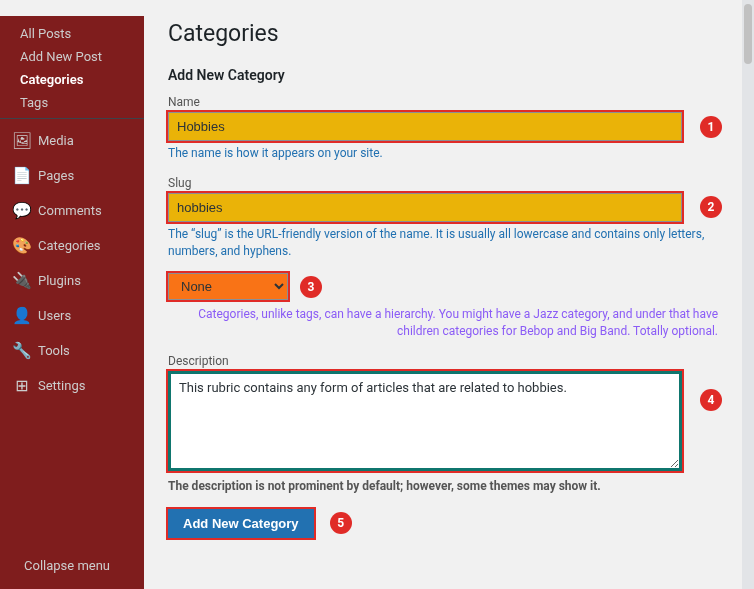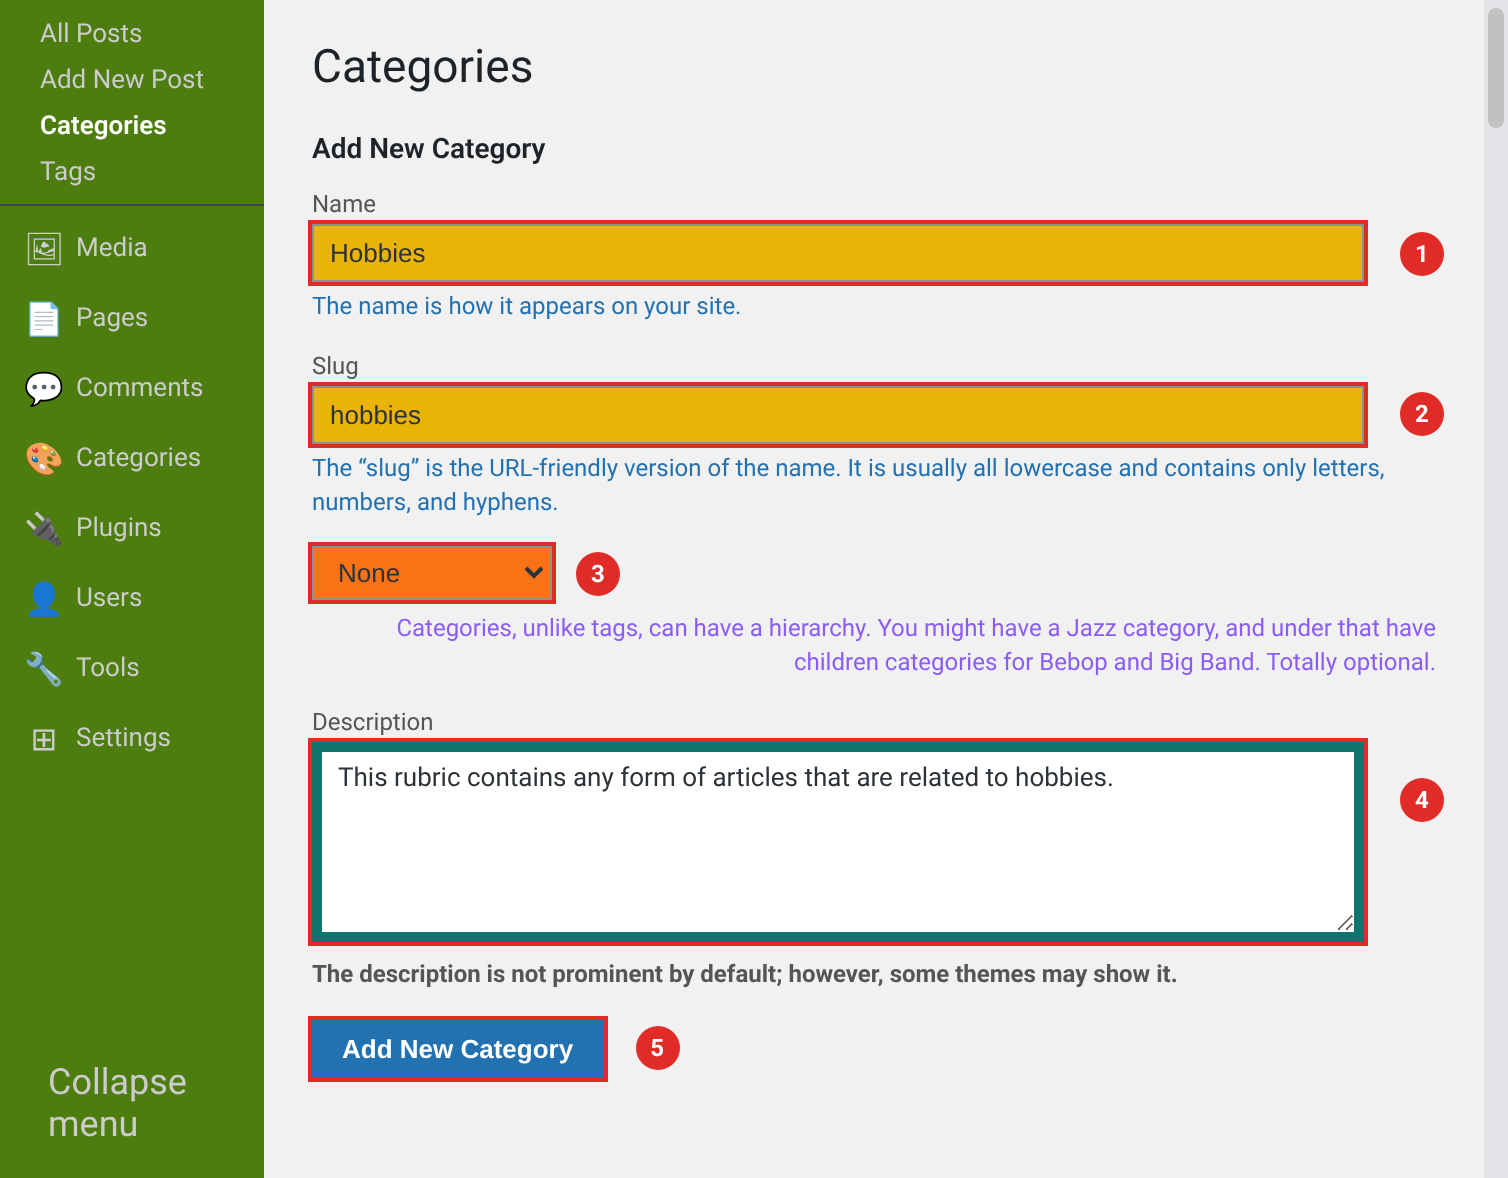--- a/index.html
+++ b/index.html
@@ -1,33 +1,34 @@
 <!DOCTYPE html>
 <html><head>
   <meta charset="utf-8">
   <style>
     * { box-sizing: border-box; margin: 0; padding: 0; }
     body { font-family: -apple-system, BlinkMacSystemFont, "Segoe UI", Roboto, sans-serif; font-size: 13px; display: flex; height: 589px; width: 754px; overflow: hidden; background: #f1f1f1; }
 
     
     .sidebar {
-      width: 132px;
-      background: #4d7c0f;
+      width: 144px;
+      background: #7f1d1d;
       color: #ccc;
       flex-shrink: 0;
       display: flex;
       flex-direction: column;
       padding-top: 6px;
+      margin-top: 16px;
     }
     .sidebar-link {
       display: block;
       padding: 6px 12px;
       color: #ccc;
       text-decoration: none;
-      font-size: 18px;
+      font-size: 13px;
       cursor: pointer;
     }
     .sidebar-link.active { color: #fff; font-weight: 600; }
     .sidebar-section {
       display: flex;
       align-items: center;
       padding: 8px 12px;
       color: #ccc;
       cursor: pointer;
       font-size: 13px;
@@ -78,21 +79,21 @@
     .form-hint {
       font-size: 12px;
       color: #2271b1;
       margin-top: 4px;
       line-height: 1.4;
     }
     .form-hint.dark { color: #555; }
     .form-textarea {
       width: 100%;
       padding: 6px 8px;
-      border: 5px solid #0f766e;
+      border: 3px solid #0f766e;
       font-size: 13px;
       color: #2c3338;
       resize: vertical;
       min-height: 100px;
       font-family: inherit;
     }
     .form-select {
       padding: 4px 24px 4px 8px;
       border: 1px solid #8c8f94;
       font-size: 13px;

